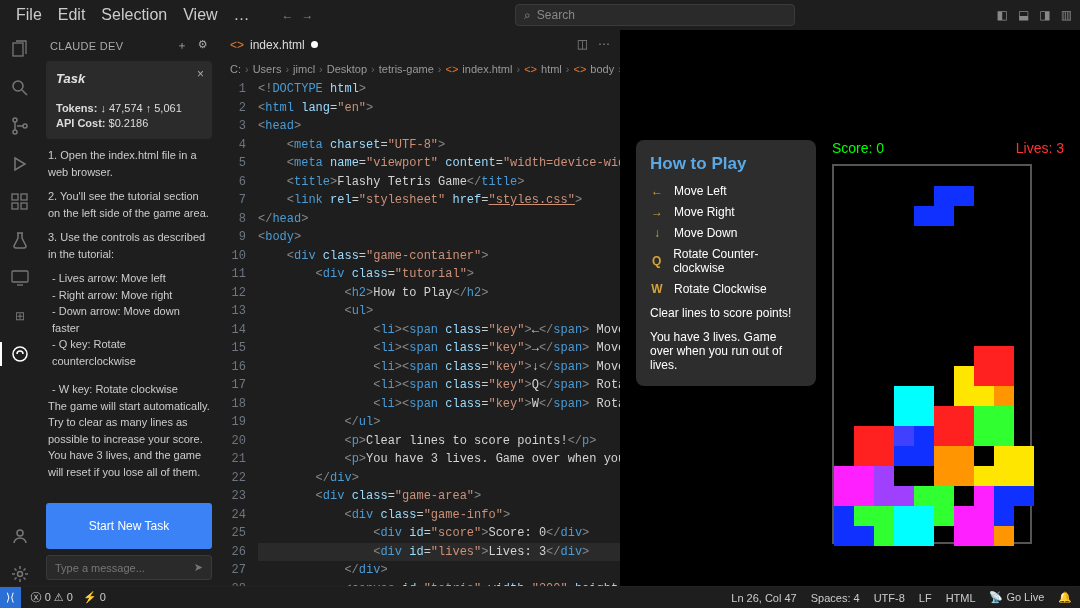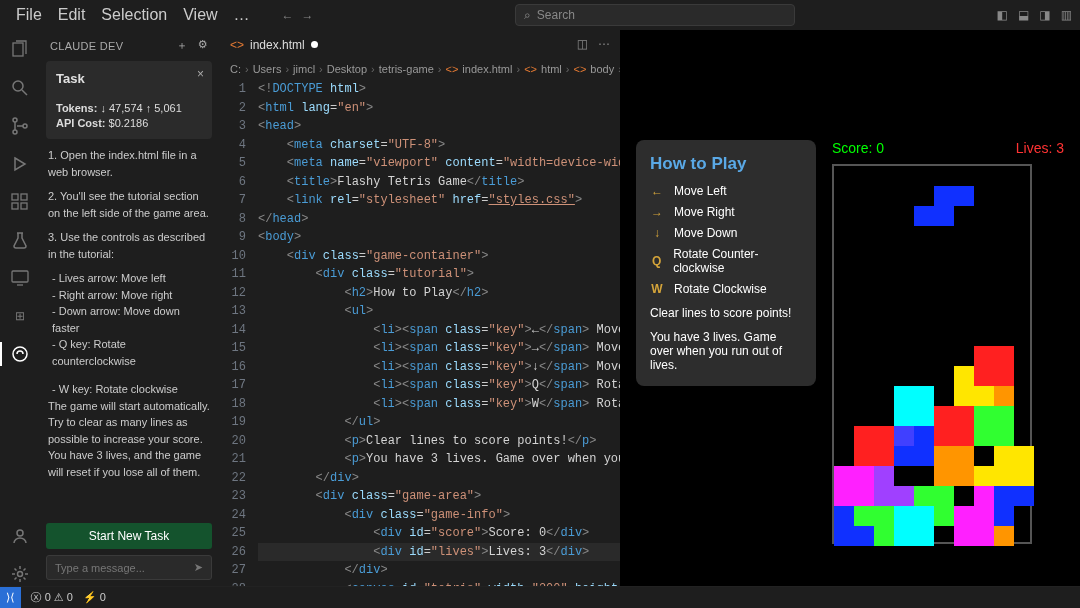--- a/index.html
+++ b/index.html
@@ -12,28 +12,28 @@
 .main-row { flex: 1; display: flex; min-height: 0; }
 .activity-bar { width: 40px; background: #1e1e1e; display: flex; flex-direction: column; align-items: center; padding-top: 8px; gap: 14px; color: #777; }
 .activity-bar .ab-icon { width: 24px; height: 24px; display: flex; align-items: center; justify-content: center; cursor: pointer; position: relative; }
 .activity-bar .ab-icon.active { color: #fff; }
 .activity-bar .ab-icon.active::before { content: ''; position: absolute; left: -8px; top: 0; bottom: 0; width: 2px; background: #fff; }
 .activity-bar .spacer { flex: 1; }
 .sidebar { width: 178px; background: #1e1e1e; display: flex; flex-direction: column; padding: 4px 6px 6px 6px; }
 .sidebar-header { display: flex; justify-content: space-between; align-items: center; font-size: 11px; color: #aaa; padding: 4px 4px 8px 4px; letter-spacing: 0.3px; }
 .sidebar-header .hdr-icons { display: flex; gap: 10px; color: #aaa; }
 .task-card { background: #2b2b2b; border-radius: 4px; padding: 10px; position: relative; margin-bottom: 6px; }
-.task-card .task-title { color: #e0e0e0; font-size: 13px; font-weight: 600; margin-bottom: 16px; }
+.task-card .task-title { color: #e0e0e0; font-size: 13px; font-weight: 600; margin-bottom: 16px; font-style: italic; }
 .task-card .task-desc { color: #ccc; font-size: 11px; line-height: 1.4; margin-bottom: 8px; }
 .task-card .meta { font-size: 11px; color: #ddd; margin-top: 3px; }
 .task-card .meta b { font-weight: 600; }
 .task-card .close-x { position: absolute; right: 8px; top: 6px; color: #aaa; cursor: pointer; }
 .chat-scroll { flex: 1; overflow: hidden; font-size: 11px; line-height: 1.5; color: #ccc; padding: 2px 2px; }
 .chat-scroll p { margin-bottom: 8px; }
-.new-task-btn { background: #14532d; color: #fff; border: none; border-radius: 3px; padding: 6px; font-size: 12px; cursor: pointer; margin: 6px 0; }
+.new-task-btn { background: #3b82f6; color: #fff; border: none; border-radius: 3px; padding: 16px; font-size: 12px; cursor: pointer; margin: 6px 0; }
 .msg-input { background: #2a2a2a; border: 1px solid #3a3a3a; border-radius: 3px; padding: 5px 8px; display: flex; align-items: center; justify-content: space-between; color: #777; font-size: 11px; }
 .editor { flex: 1; display: flex; flex-direction: column; background: #1e1e1e; min-width: 0; }
 .tab-row { height: 28px; display: flex; align-items: center; background: #1e1e1e; }
 .tab { display: flex; align-items: center; gap: 6px; padding: 0 12px; height: 100%; background: #1e1e1e; color: #ddd; font-size: 12px; border-top: 1px solid transparent; }
 .tab.active { background: #1e1e1e; border-top: 1px solid #1e1e1e; }
 .tab .file-icon { color: #e37933; font-size: 12px; }
 .tab .dirty-dot { width: 7px; height: 7px; border-radius: 50%; background: #fff; }
 .tab-actions { margin-left: auto; padding: 0 10px; display: flex; gap: 10px; color: #888; }
 .breadcrumbs { height: 22px; display: flex; align-items: center; gap: 4px; padding: 0 12px; font-size: 11px; color: #999; white-space: nowrap; overflow: hidden; }
 .breadcrumbs .sep { color: #666; }
@@ -369,13 +369,22 @@
       </div>
   </div>
 </div>
 
 <div class="status-bar">
   <div class="sb-left">
     <span class="remote">⟩⟨</span>
     <span>ⓧ <span>0</span> ⚠ <span>0</span></span>
     <span>⚡ <span>0</span></span>
   </div>
+  <div class="sb-right">
+    <span>Ln 26, Col 47</span>
+    <span>Spaces: 4</span>
+    <span>UTF-8</span>
+    <span>LF</span>
+    <span>HTML</span>
+    <span>📡 <span>Go Live</span></span>
+    <span>🔔</span>
+  </div>
 </div>
 
 </body></html>

